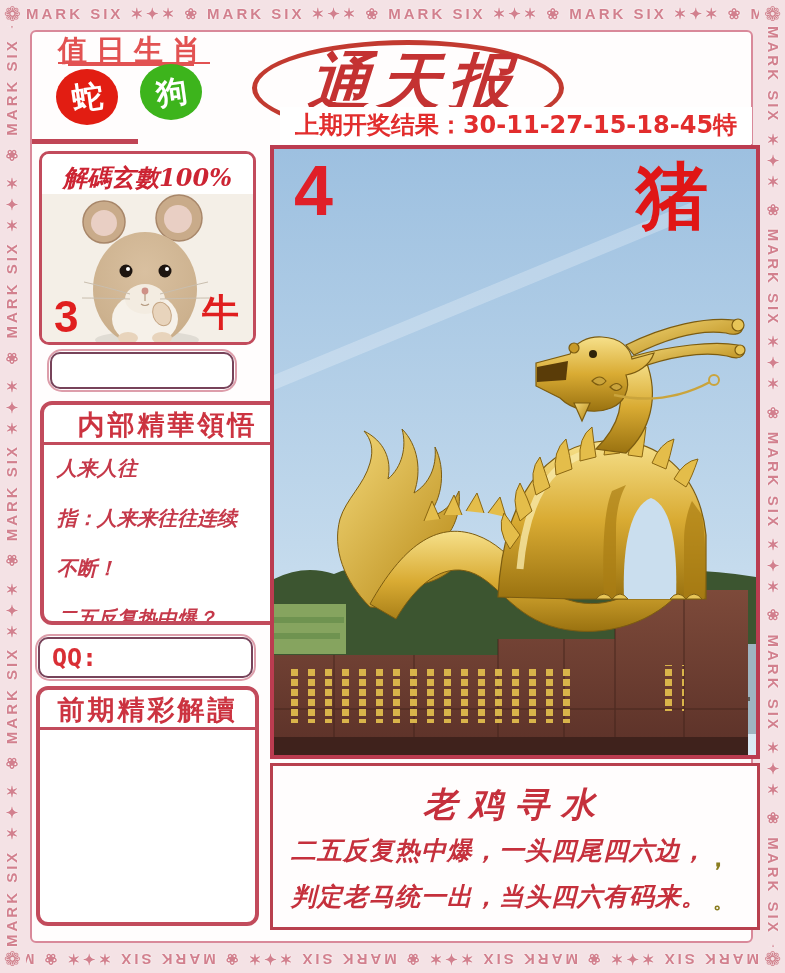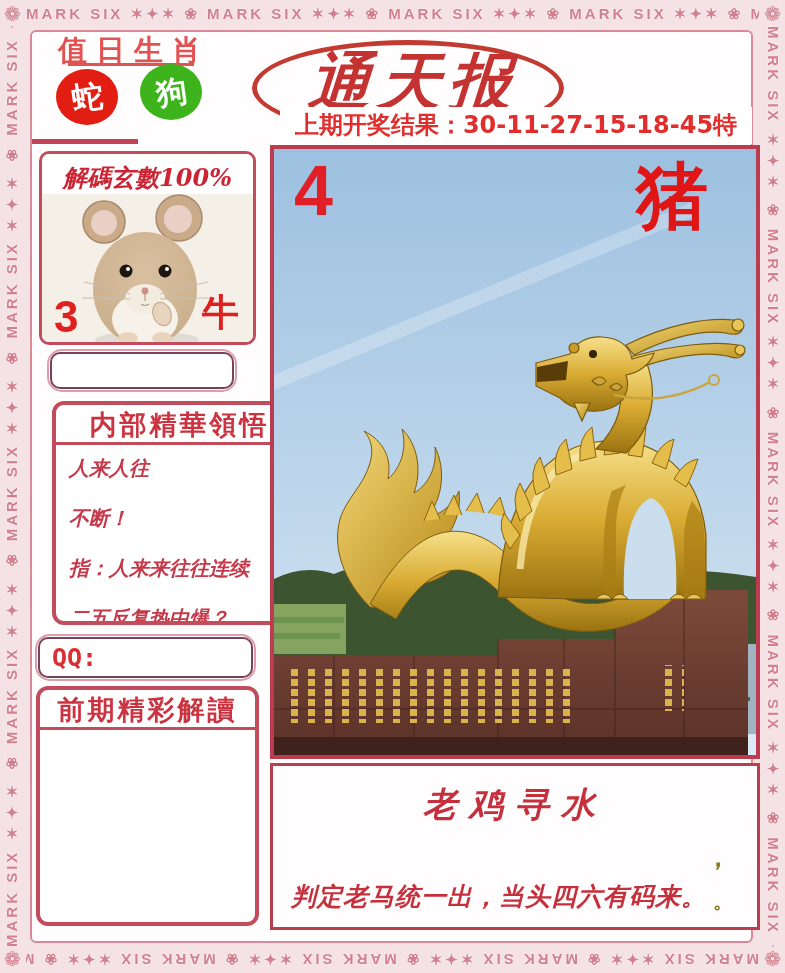--- a/index.html
+++ b/index.html
@@ -25,21 +25,21 @@
 
   
   #sheet {
     position:absolute; left:30px; top:30px; width:723px; height:913px;
     background:#fffdfd; border:2px solid #d9899a; border-radius:6px;
   }
 
   
   #duty-heading {
     position:absolute; left:58px; top:31px; width:190px;
-    font:bold 29px "DejaVu Serif", serif; color:#e25252; letter-spacing:9px;
+    font:bold 29px "DejaVu Serif", serif; color:#e25252; letter-spacing:9px;text-decoration:underline;
   }
   #duty-underline { position:absolute; left:68px; top:63px; width:126px; height:3px; background:#e25252; }
   .badge {
     position:absolute; width:62px; height:56px; border-radius:50%;
     color:#fff; font-weight:bold; font-size:31px; text-align:center; line-height:56px;
   }
   #badge-snake { left:56px; top:69px; background:#e21d12; }
   #badge-dog   { left:140px; top:64px; background:#3db41c; }
   .badge span { display:inline-block; transform:rotate(-8deg); }
   #badge-divider { position:absolute; left:32px; top:139px; width:106px; height:5px; background:#c04455; }
@@ -86,21 +86,21 @@
   #empty-slot { left:47px; top:349px; width:190px; height:43px; }
 
   .framed-box {
     position:absolute; background:#fff;
     border:4px solid #c24b5c; border-radius:12px; overflow:hidden;
   }
   .framed-box .head {
     height:40px; border-bottom:3px solid #c24b5c; text-align:center;
     font:bold 27px "DejaVu Serif", serif; color:#cc3340; letter-spacing:3px; line-height:40px;
   }
-  #insight-box { left:52px; top:401px; width:255px; height:224px; }
+  #insight-box { left:40px; top:401px; width:255px; height:224px; }
   #insight-body { padding:10px 12px 0 13px; }
   #insight-body div {
     font:bold italic 20px "DejaVu Serif", serif; color:#c5394a; margin-bottom:23px; white-space:nowrap;
   }
   #qq-slot { left:35px; top:634px; width:221px; height:47px; }
   #qq-slot .inner { display:flex; align-items:center; }
   #qq-label { margin-left:12px; font:bold 25px "DejaVu Sans Mono", monospace; color:#d92f35; }
   #review-box { left:36px; top:686px; width:223px; height:240px; }
 
   
@@ -202,22 +202,22 @@
   </div>
 
   <div class="double-slot" id="empty-slot">
       <div class="inner"></div>
     </div>
 
   <div class="framed-box" id="insight-box">
     <div class="head">内部精華領悟</div>
     <div id="insight-body">
       <div>人来人往</div>
+      <div>指：人来来往往连续</div>
       <div>不断！</div>
-      <div>指：人来来往往连续</div>
       <div>二五反复热中爆？</div>
     </div>
   </div>
 
   <div class="double-slot" id="qq-slot">
     <div class="inner">
         <span id="qq-label">QQ:</span>
       </div>
   </div>
 
@@ -324,18 +324,19 @@
         <path d="M318,232 q8,-8 14,0 q-6,8 -14,0 Z M336,238 q7,-7 12,0 q-5,7 -12,0 Z" fill="#caa43c"></path>
         <path d="M300,254 L308,272 L316,254 Z" fill="url(#gold2)"></path>
         <path d="M340,246 C376,254 408,248 436,233" stroke="#caa43c" stroke-width="2.5" fill="none"></path>
         <circle cx="440" cy="231" r="5" fill="none" stroke="#caa43c" stroke-width="2"></circle>
       </g>
     </svg>
   </div>
 
   <div id="poem-panel">
     <div id="poem-title">老鸡寻水</div>
+    <div class="poem-line" id="poem-line-1">二五反复热中爆，一头四尾四六边，</div>
     <div class="poem-line" id="poem-line-2">判定老马统一出，当头四六有码来。</div>
     <div class="stray-mark" id="stray-comma">，</div>
     <div class="stray-mark" id="stray-period">。</div>
   </div>
 
 </div>
 
 </body></html>

